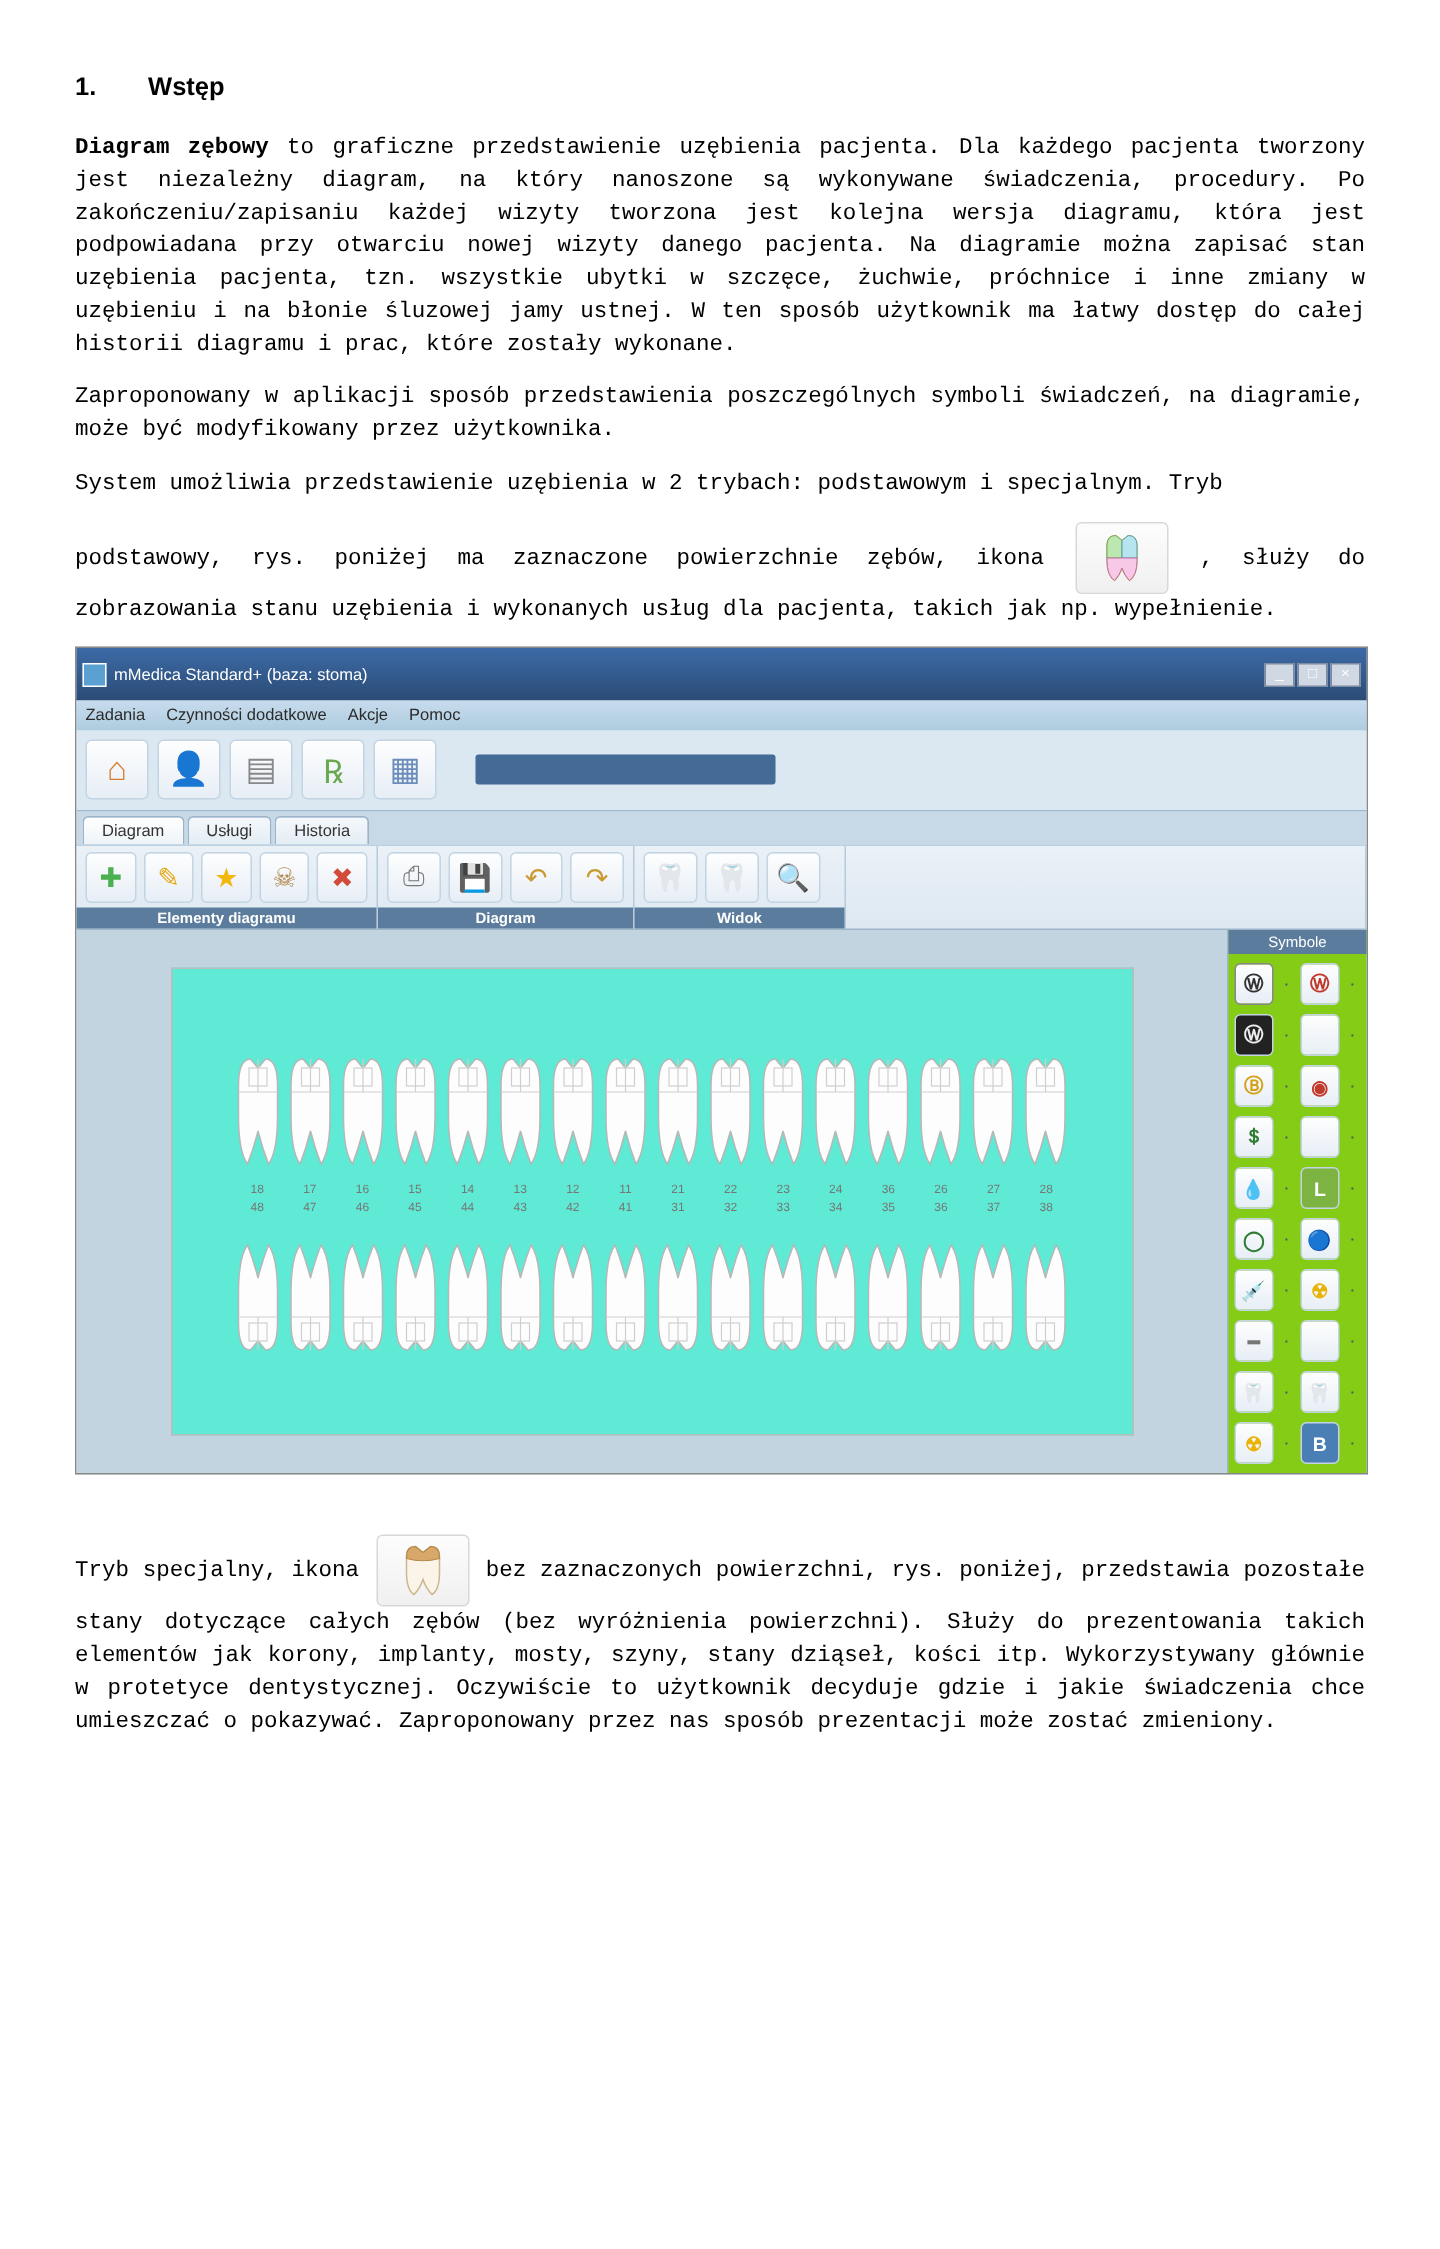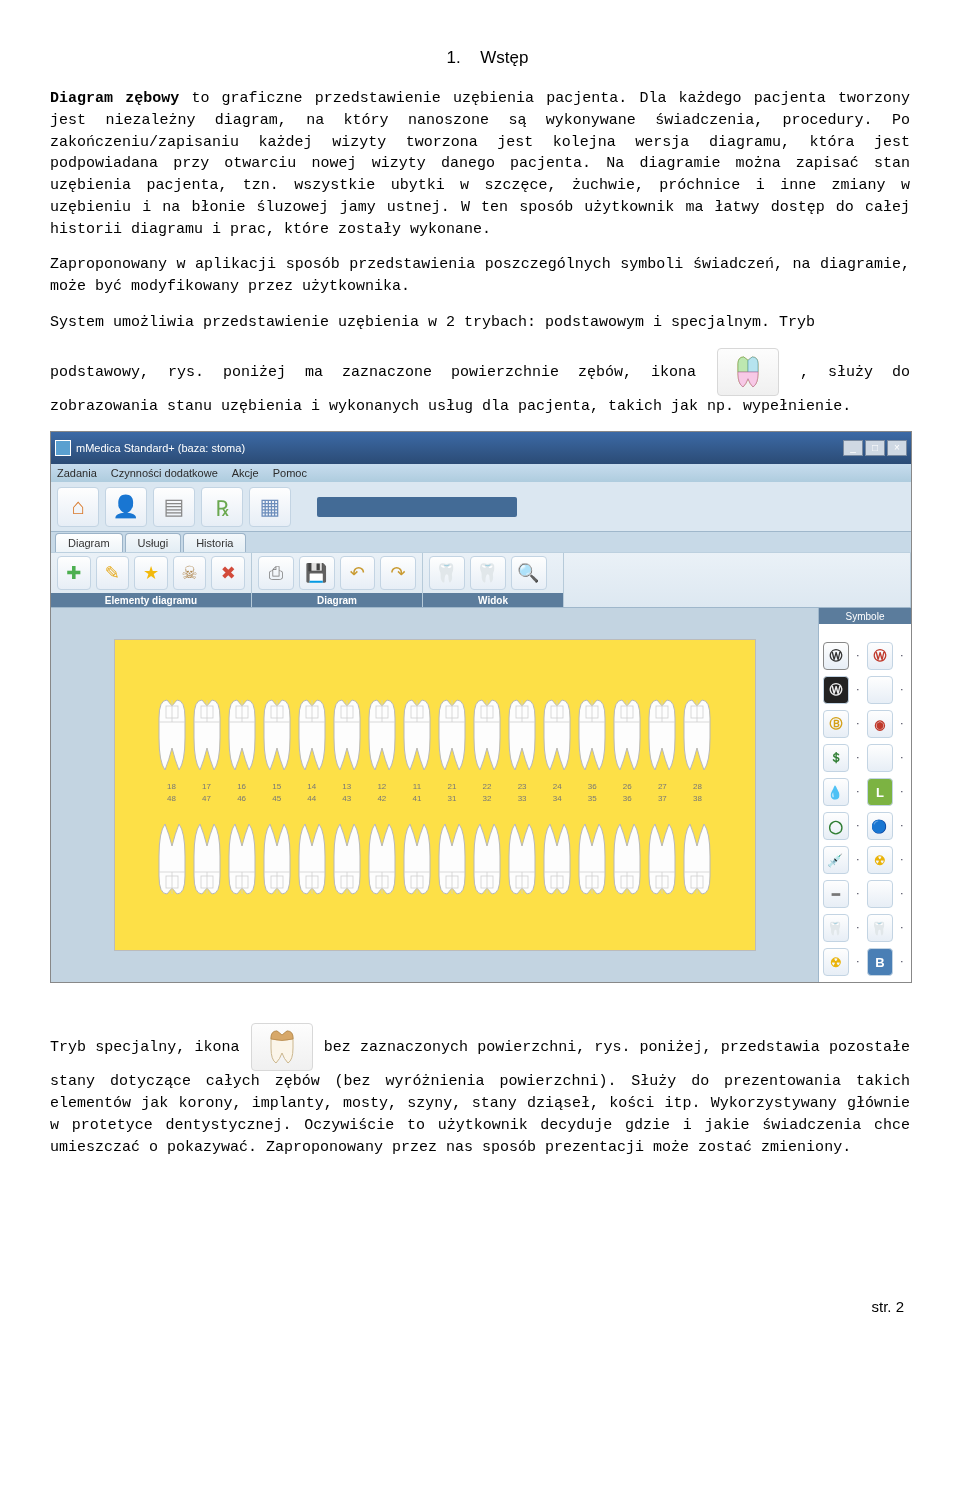--- a/index.html
+++ b/index.html
@@ -3,21 +3,21 @@
 <meta charset="utf-8">
 <style>
   body{
     margin:0;
     background:#fff;
     font-family:Verdana,Tahoma,Arial,sans-serif;
     color:#000;
     width:960px;
   }
   .page{padding:48px 50px 30px 50px;}
-  .heading{font-size:17px;font-weight:normal;margin-bottom:20px;text-align:center;}
+  .heading{font-size:17px;font-weight:bold;margin-bottom:20px;}
   .heading .num{display:inline-block;width:44px;}
   p{font-size:15px;line-height:1.45;text-align:justify;margin:0 0 14px 0;font-family:Liberation Mono, monospace;}
   .bold{font-weight:bold;}
   .inline-icon{
     display:inline-block;width:60px;height:46px;vertical-align:middle;
     border:1px solid #d8d8d8;border-radius:4px;
     background:linear-gradient(#fdfdfd,#f0f0f0);
     position:relative;margin:0 2px;
   }
   .inline-icon svg{position:absolute;left:50%;top:50%;transform:translate(-50%,-50%);}
@@ -43,30 +43,30 @@
   .tab{padding:3px 12px 3px 12px;border:1px solid #9bb3c8;border-bottom:none;border-radius:4px 4px 0 0;background:linear-gradient(#f4f8fb,#e3edf4);font-size:11px;}
   .tab.active{background:linear-gradient(#fff,#eef4f8);}
   .toolbar2{height:56px;background:linear-gradient(#eaf1f7,#dde8f1);border-top:1px solid #bcd0df;border-bottom:1px solid #9fb7cb;display:flex;}
   .tgroup{display:flex;flex-direction:column;border-right:1px solid #b6cad9;}
   .tgroup .icons{flex:1;display:flex;align-items:center;padding:3px 6px;gap:5px;}
   .tgroup .lab{height:14px;background:#5b7c9c;color:#fff;font-size:10px;display:flex;align-items:center;justify-content:center;font-weight:bold;}
   .sbtn{width:34px;height:32px;border:1px solid #c3d4e3;border-radius:4px;background:linear-gradient(#fefefe,#e7eef6);display:flex;align-items:center;justify-content:center;}
   .sbtn span{font-size:18px;}
   .workarea{flex:1;display:flex;background:#c3d4e1;}
   .canvas{flex:1;background:#c3d4e1;display:flex;align-items:center;justify-content:center;margin:8px;}
-  .sheet{width:640px;height:310px;background:#fde047;border:1px solid #bbb;position:relative;}
+  .sheet{width:640px;height:310px;background:#5eead4;border:1px solid #bbb;position:relative;}
   .teethrow{position:absolute;left:40px;right:40px;display:flex;justify-content:space-between;}
   .teethrow.top{top:54px;}
   .teethrow.bot{top:180px;}
   .labelsrow{position:absolute;left:40px;right:40px;display:flex;justify-content:space-between;font-size:8px;color:#777;}
   .labelsrow.l1{top:142px;}
   .labelsrow.l2{top:154px;}
   .labelsrow span{width:34px;text-align:center;}
   .tooth-svg{width:34px;height:80px;}
-  .sympanel{width:92px;background:#ffffff;border-left:1px solid #9fb7cb;display:flex;flex-direction:column;gap:12px;}
+  .sympanel{width:92px;background:#84cc16;border-left:1px solid #9fb7cb;display:flex;flex-direction:column;}
   .sympanel .hed{height:16px;background:#5b7c9c;color:#fff;font-size:10px;display:flex;align-items:center;justify-content:center;}
   .symgrid{flex:1;padding:6px 4px;display:flex;flex-direction:column;gap:6px;overflow:hidden;}
   .symrow{display:flex;gap:4px;align-items:center;}
   .sym{width:28px;height:26px;background:linear-gradient(#fefefe,#e7eef6);border:1px solid #c3d4e3;border-radius:4px;display:flex;align-items:center;justify-content:center;font-size:13px;font-weight:bold;}
   .sym.small{width:12px;height:12px;background:none;border:none;font-size:9px;color:#556;}
   .footer{text-align:right;font-size:15px;margin-top:140px;padding-right:6px;}
 </style>
 </head>
 <body>
 
@@ -567,14 +567,13 @@
     <span>Tryb specjalny, ikona </span>
     <span class="inline-icon tooth-simple">
       <svg viewBox="0 0 30 34">
         <path d="M4 8 Q4 1 10 1 Q15 5 15 5 Q15 5 20 1 Q26 1 26 8 L26 18 Q26 30 21 33 Q17 29 15 23 Q13 29 9 33 Q4 30 4 18 Z" fill="#fbf5e9" stroke="#cbb68d" stroke-width="1"></path>
         <path d="M4 8 Q4 1 10 1 Q15 5 15 5 Q15 5 20 1 Q26 1 26 8 L26 9 Q15 12 4 9 Z" fill="#d7a869" stroke="#b5884a" stroke-width="0.8"></path>
       </svg>
     </span>
     <span> bez zaznaczonych powierzchni, rys. poniżej, przedstawia pozostałe stany dotyczące całych zębów (bez wyróżnienia powierzchni).  Służy do prezentowania takich elementów jak korony, implanty, mosty, szyny, stany dziąseł, kości itp. Wykorzystywany głównie w&nbsp;protetyce dentystycznej. Oczywiście to użytkownik decyduje gdzie i jakie świadczenia chce umieszczać o pokazywać. Zaproponowany przez nas sposób prezentacji może zostać zmieniony.</span>
   </p>
 
-  <div class="footer">str. 2</div>
 </div>
 
 </body></html>

